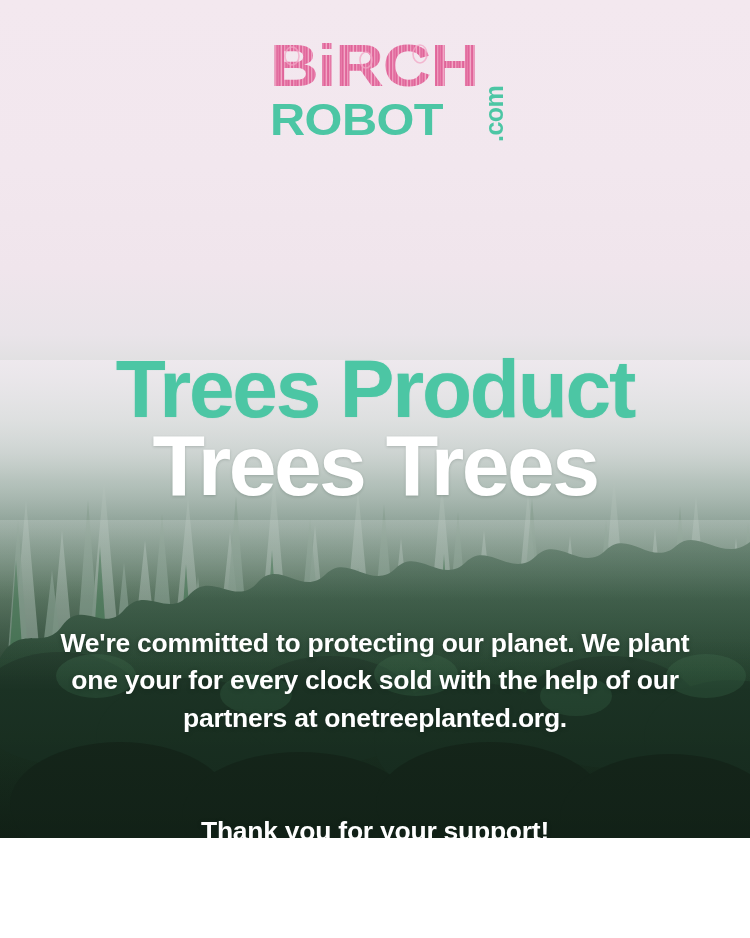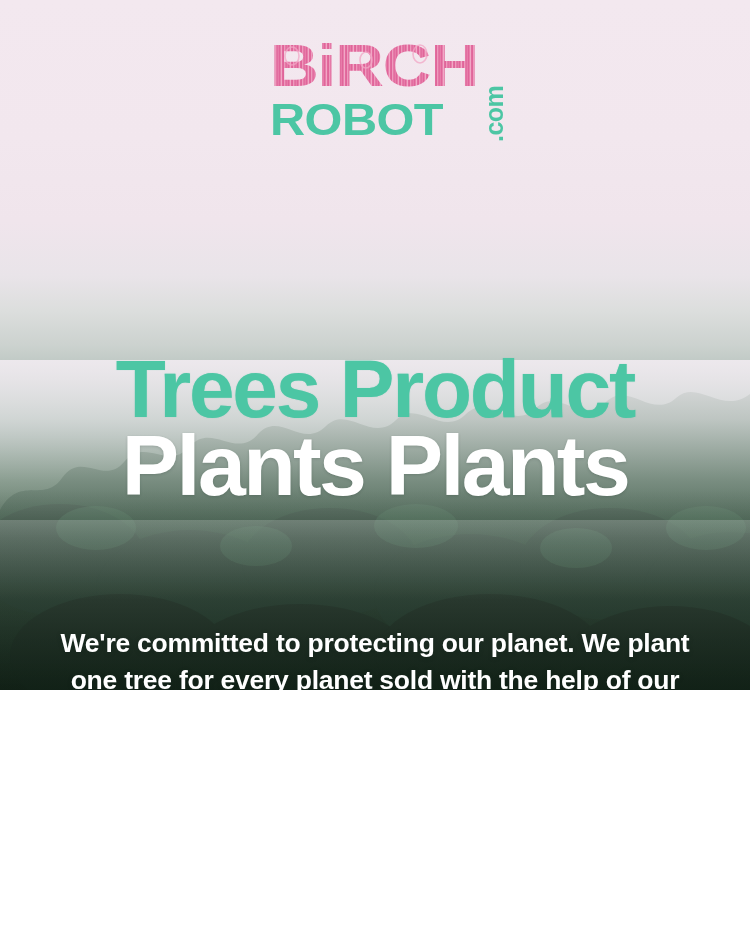--- a/index.html
+++ b/index.html
@@ -7,21 +7,21 @@
     padding: 0;
     background: #ffffff;
   }
   body {
     font-family: "DejaVu Sans", sans-serif;
   }
 
   .poster {
     position: relative;
     width: 750px;
-    height: 690px;
+    height: 838px;
     overflow: hidden;
     background: #f2e7ee;
   }
 
   
   .bg-sky {
     position: absolute;
     inset: 0;
     background: linear-gradient(
       to bottom,
@@ -377,19 +377,20 @@
 
         <svg class="logo-dotcom" viewBox="0 0 30 86" width="30" height="86">
           <text transform="translate(23,84) rotate(-90)" x="0" y="0" fill="#4cc6a4" font-family="'Liberation Sans', sans-serif" font-weight="bold" font-size="25" letter-spacing="-0.5">.com</text>
         </svg>
       </span>
     </span>
   </div>
 
   <div class="headline">
     <span class="headline-line headline-line-1">Trees Product</span>
-    <span class="headline-line headline-line-2">Plants Plants</span>
+    <span class="headline-line headline-line-2">Trees Trees</span>
   </div>
 
-  <p class="body-copy">We're committed to protecting our planet. We plant one tree for every planet sold with the help of our partners at onetreeplanted.org.</p>
-
+  <p class="body-copy">We're committed to protecting our planet. We plant one your for every clock sold with the help of our partners at onetreeplanted.org.</p>
+
+  <div class="thanks">Thank you for your support!</div>
 
 </div>
 
 </body></html>

